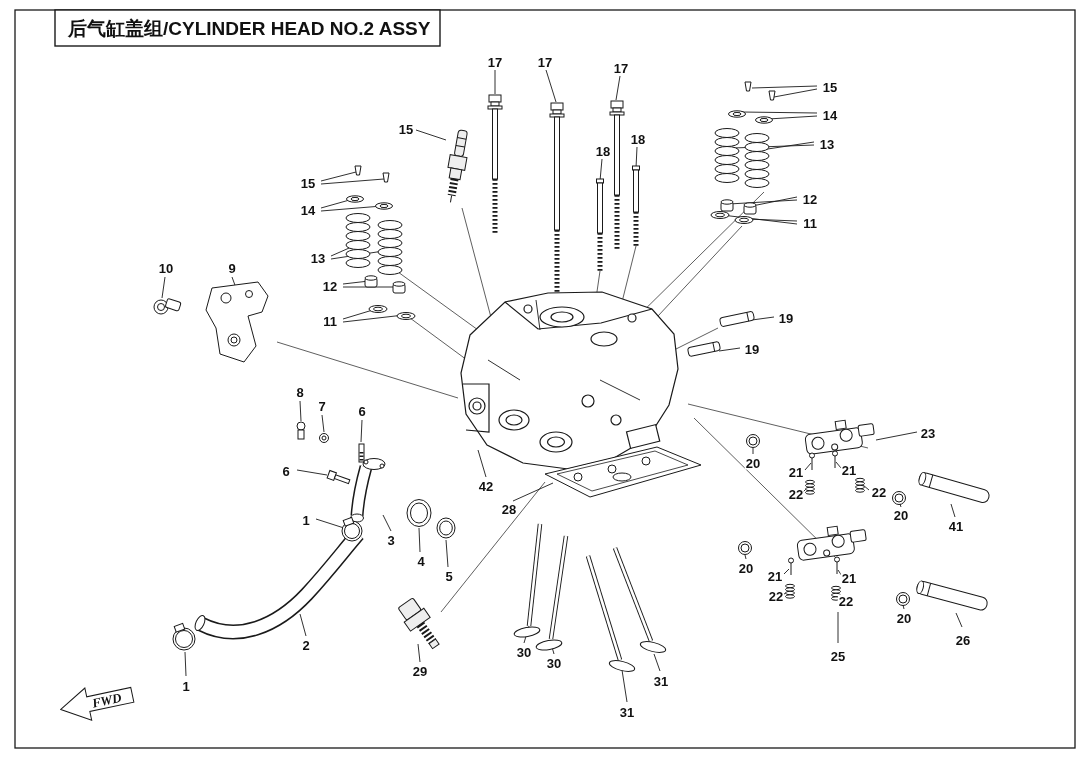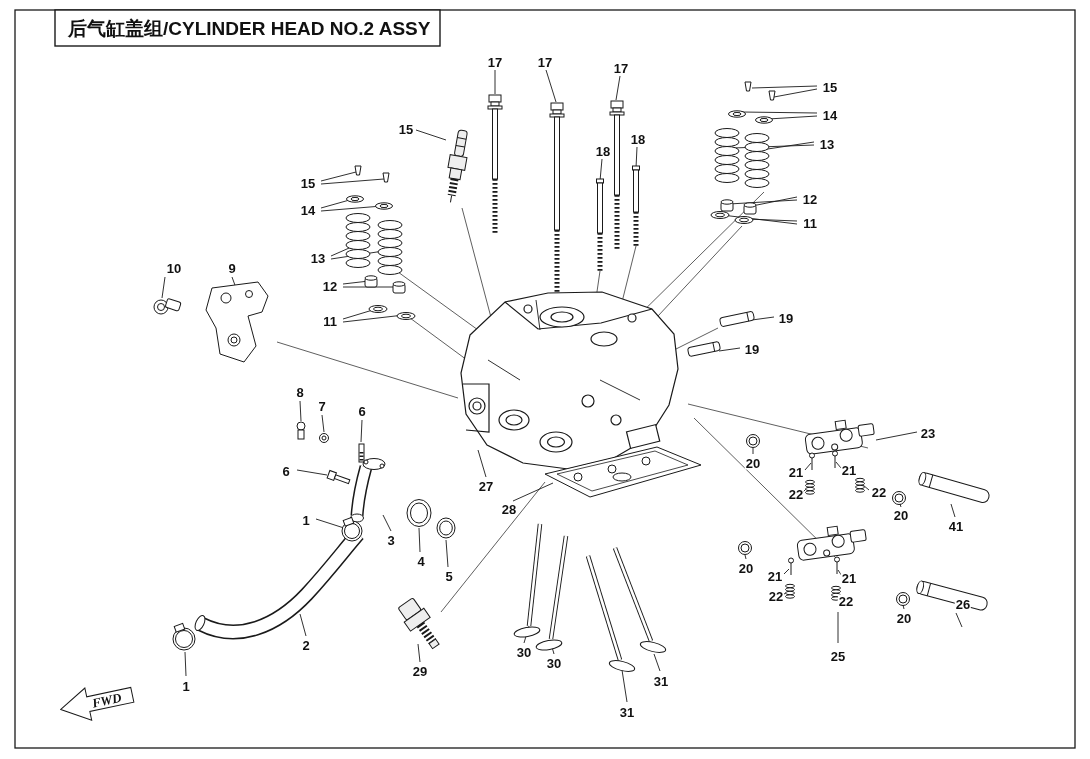--- a/index.html
+++ b/index.html
@@ -399,50 +399,50 @@
       <div class="callout" style="left: 827px; top: 144px;">13</div>
       <div class="callout" style="left: 603px; top: 151px;">18</div>
       <div class="callout" style="left: 638px; top: 139px;">18</div>
       <div class="callout" style="left: 308px; top: 183px;">15</div>
       <div class="callout" style="left: 308px; top: 210px;">14</div>
       <div class="callout" style="left: 318px; top: 258px;">13</div>
       <div class="callout" style="left: 330px; top: 286px;">12</div>
       <div class="callout" style="left: 330px; top: 321px;">11</div>
       <div class="callout" style="left: 810px; top: 199px;">12</div>
       <div class="callout" style="left: 810px; top: 223px;">11</div>
-      <div class="callout" style="left: 166px; top: 268px; margin-left: 8px;">10</div>
+      <div class="callout" style="left: 166px; top: 268px;">10</div>
       <div class="callout" style="left: 232px; top: 268px;">9</div>
       <div class="callout" style="left: 786px; top: 318px;">19</div>
       <div class="callout" style="left: 752px; top: 349px;">19</div>
       <div class="callout" style="left: 300px; top: 392px;">8</div>
       <div class="callout" style="left: 322px; top: 406px;">7</div>
       <div class="callout" style="left: 362px; top: 411px;">6</div>
       <div class="callout" style="left: 286px; top: 471px;">6</div>
-      <div class="callout" style="left: 486px; top: 486px;">27</div>
+      <div class="callout" style="left: 486px; top: 486px;">42</div>
       <div class="callout" style="left: 509px; top: 509px;">28</div>
       <div class="callout" style="left: 753px; top: 463px;">20</div>
       <div class="callout" style="left: 928px; top: 433px;">23</div>
       <div class="callout" style="left: 796px; top: 472px;">21</div>
       <div class="callout" style="left: 849px; top: 470px;">21</div>
       <div class="callout" style="left: 796px; top: 494px;">22</div>
       <div class="callout" style="left: 879px; top: 492px;">22</div>
       <div class="callout" style="left: 901px; top: 515px;">20</div>
       <div class="callout" style="left: 956px; top: 526px;">41</div>
       <div class="callout" style="left: 306px; top: 520px;">1</div>
       <div class="callout" style="left: 391px; top: 540px;">3</div>
       <div class="callout" style="left: 421px; top: 561px;">4</div>
       <div class="callout" style="left: 449px; top: 576px;">5</div>
       <div class="callout" style="left: 746px; top: 568px;">20</div>
       <div class="callout" style="left: 775px; top: 576px;">21</div>
       <div class="callout" style="left: 849px; top: 578px;">21</div>
       <div class="callout" style="left: 776px; top: 596px;">22</div>
       <div class="callout" style="left: 846px; top: 601px;">22</div>
       <div class="callout" style="left: 904px; top: 618px;">20</div>
       <div class="callout" style="left: 838px; top: 656px;">25</div>
-      <div class="callout" style="left: 963px; top: 604px;">26</div>
+      <div class="callout" style="left: 963px; top: 640px;">26</div>
       <div class="callout" style="left: 306px; top: 645px;">2</div>
       <div class="callout" style="left: 420px; top: 671px;">29</div>
       <div class="callout" style="left: 524px; top: 652px;">30</div>
       <div class="callout" style="left: 554px; top: 663px;">30</div>
       <div class="callout" style="left: 661px; top: 681px;">31</div>
       <div class="callout" style="left: 627px; top: 712px;">31</div>
       <div class="callout" style="left: 186px; top: 686px;">1</div>
     </div>
 
 </div>

